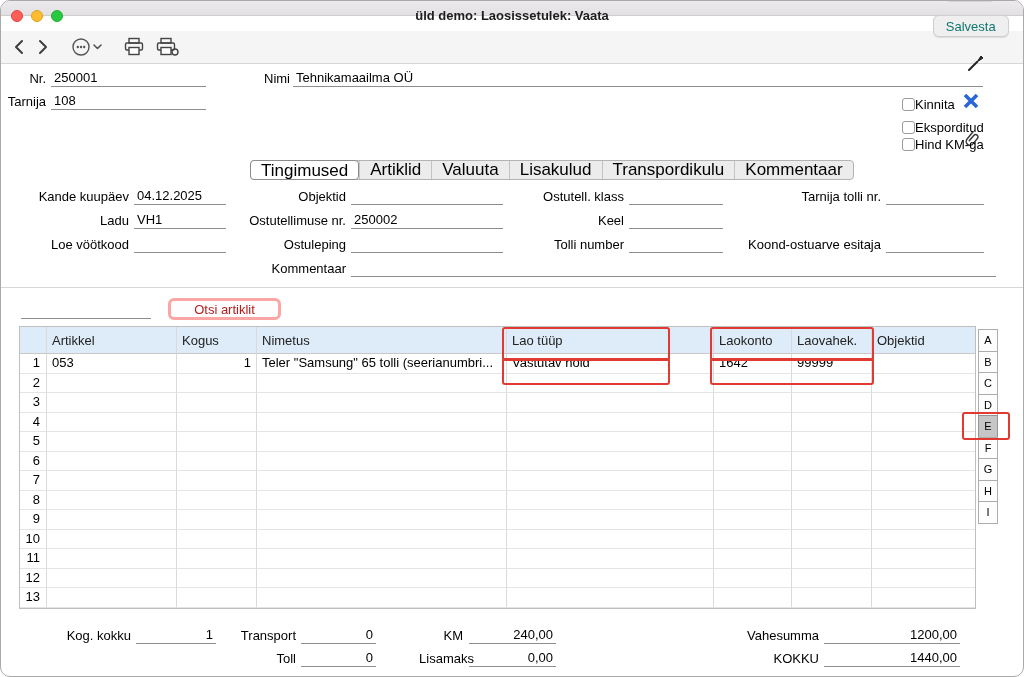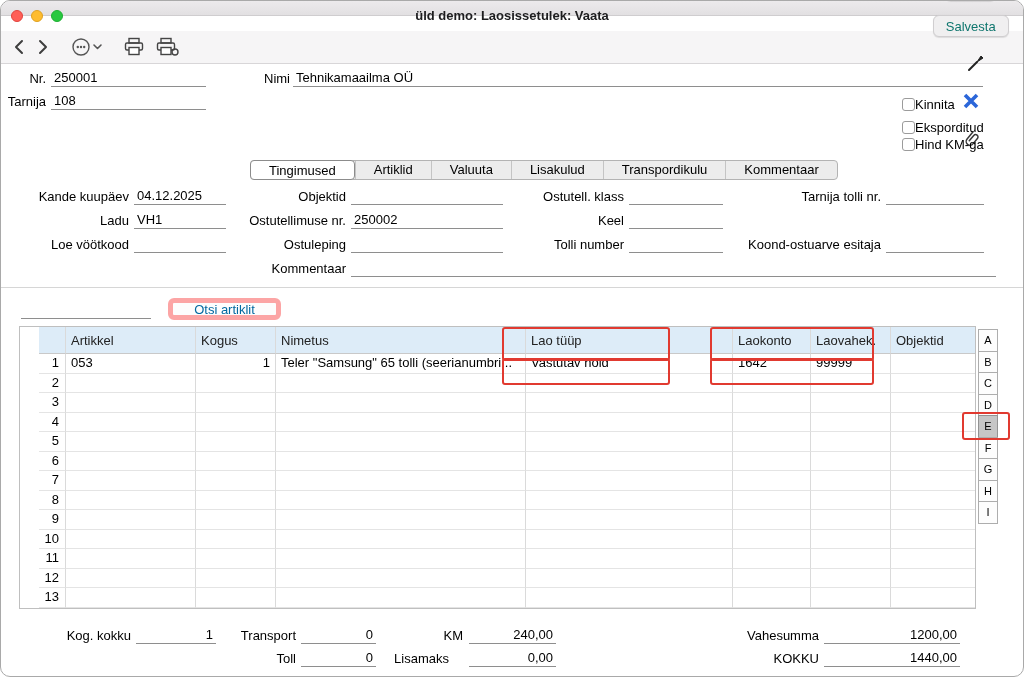--- a/index.html
+++ b/index.html
@@ -46,33 +46,33 @@
     border-bottom:1px solid #8e8e8e; white-space:nowrap; padding:0 3px;
     color:#000; overflow:hidden; }
   .uline.ra { text-align:right; }
   .cbrow { position:absolute; display:flex; align-items:center; gap:0;
     font-size:13px; height:15px; }
   .cbox { width:13px; height:13px; border:1px solid #9b9b9b; border-radius:3px;
     background:#fff; display:inline-block; }
   
   .tabs { position:absolute; left:249px; top:159px; height:20px; display:flex;
     background:#ececec; border:1px solid #b3b3b3; border-radius:4px; }
-  .tab { font-size:13px; line-height:18px; padding:0 18px; color:#000;
+  .tab { font-size:17px; line-height:18px; padding:0 10px; color:#000;
     border-left:1px solid #c4c4c4; white-space:nowrap; }
   .tab:first-child { border-left:none; }
   .tab.selected { background:#ffffff; border:1px solid #8c8c8c; border-radius:4px;
     margin:-1px 0 -1px -1px; line-height:20px; z-index:2; }
   .sep { position:absolute; left:0; right:0; top:286px; height:1px; background:#d6d6d6; }
   
   .btn-otsi { position:absolute; left:167px; top:297px; width:113px; height:22px;
-    border:5px solid #fca5a5; border-radius:6px; background:#fdfdfd;
-    font-size:13px; color:#0369a1; display:flex; align-items:center; justify-content:center; }
+    border:3px solid #fca5a5; border-radius:6px; background:#fdfdfd;
+    font-size:13px; color:#b91c1c; display:flex; align-items:center; justify-content:center; }
   
   .table { position:absolute; left:18px; top:325px; width:957px;
-    border:1px solid #bfbfbf; background:#fff;padding-left:19px; }
+    border:1px solid #bfbfbf; background:#fff; }
   .tr { display:grid; grid-template-columns:27px 130px 80px 250px 207px 78px 80px 1fr;
     height:19.5px; }
   .tr.thead { height:27px; background:#ddecf8; }
   .td { border-right:1px solid #dadada; border-bottom:1px solid #e4e4e4;
     font-size:13px; padding:1px 5px; white-space:nowrap; overflow:hidden; color:#000; }
   .td:last-child { border-right:none; }
   .thead .td { padding-top:6px; border-bottom:1px solid #c9c9c9; color:#222; }
   .td.num { text-align:right; padding-right:6px; }
   .td.ra { text-align:right; }
   
@@ -399,18 +399,18 @@
   <span class="uline ra" style="left:135px;width:80px;top:626px;">1</span>
   <span class="lbl r" style="left:220px;width:75px;top:626px;">Transport</span>
   <span class="uline ra" style="left:300px;width:75px;top:626px;">0</span>
   <span class="lbl r" style="left:420px;width:42px;top:626px;">KM</span>
   <span class="uline ra" style="left:468px;width:87px;top:626px;">240,00</span>
   <span class="lbl r" style="left:728px;width:90px;top:626px;">Vahesumma</span>
   <span class="uline ra" style="left:823px;width:136px;top:626px;">1200,00</span>
 
   <span class="lbl r" style="left:220px;width:75px;top:649px;">Toll</span>
   <span class="uline ra" style="left:300px;width:75px;top:649px;">0</span>
-  <span class="lbl r" style="left:384px;width:64px;top:649px;">Lisamaks</span>
+  <span class="lbl r" style="left:409px;width:64px;top:649px;">Lisamaks</span>
   <span class="uline ra" style="left:468px;width:87px;top:649px;">0,00</span>
   <span class="lbl r" style="left:728px;width:90px;top:649px;">KOKKU</span>
   <span class="uline ra" style="left:823px;width:136px;top:649px;">1440,00</span>
 
 </div>
 
 </body></html>

